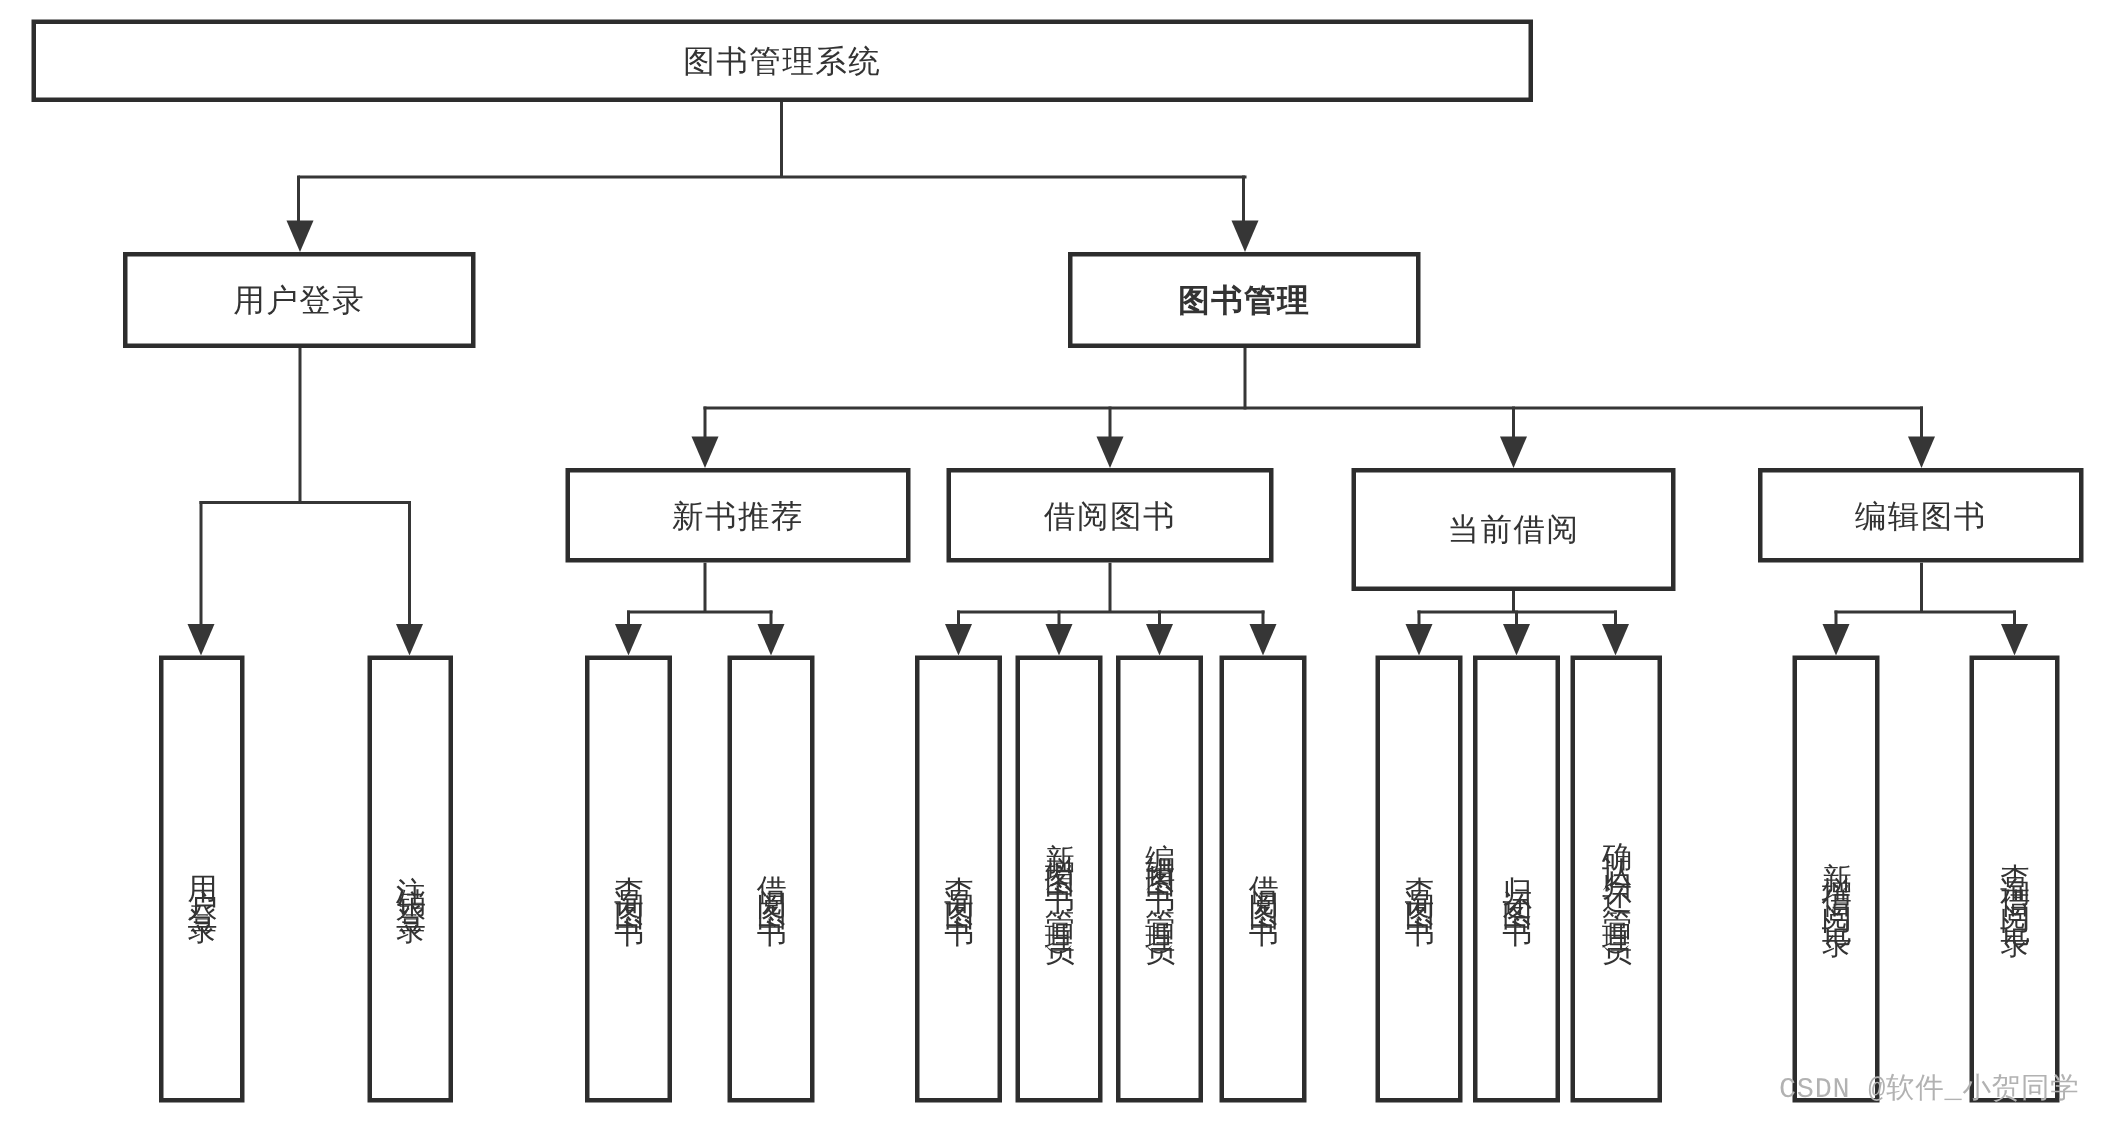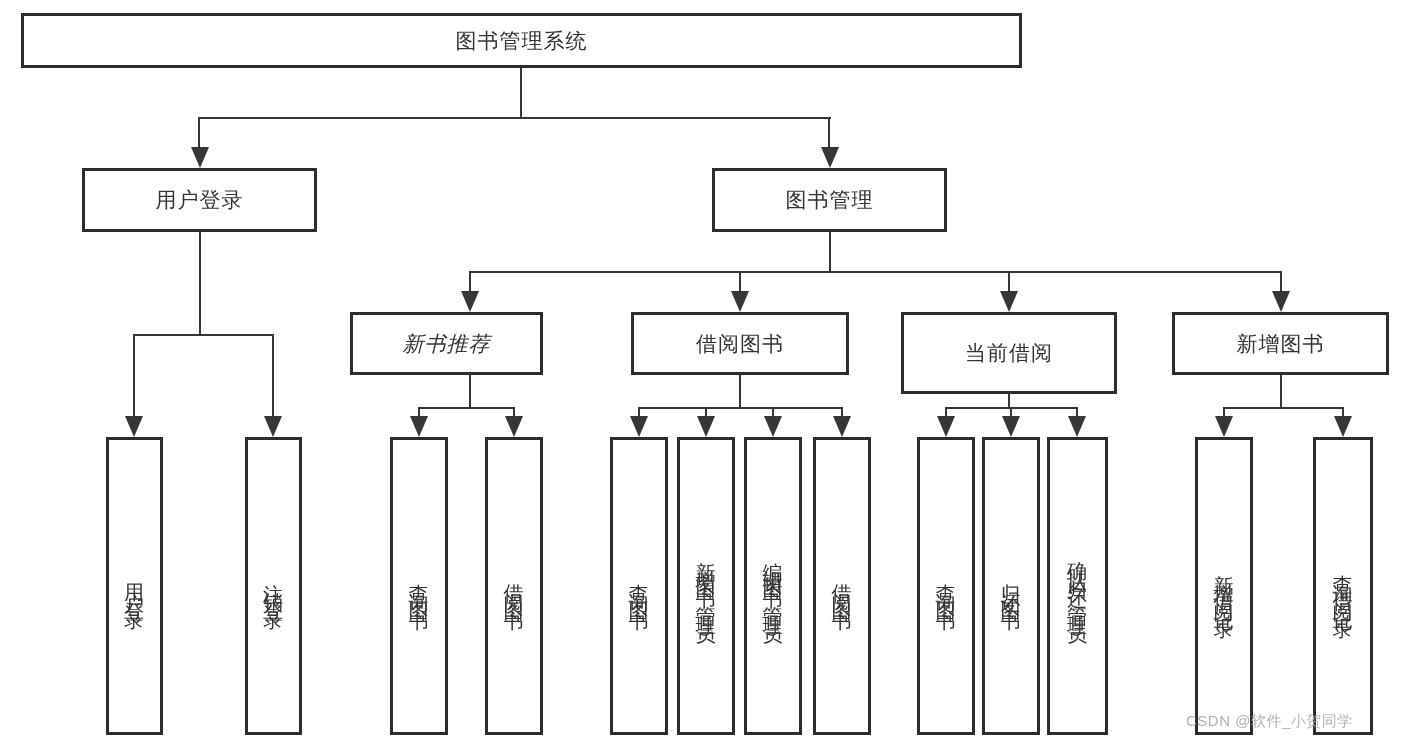--- a/index.html
+++ b/index.html
@@ -44,25 +44,26 @@
   .arrow {
     position: absolute; width: 0; height: 0;
     border-left: 9px solid transparent;
     border-right: 9px solid transparent;
     border-top: 21px solid var(--line);
     z-index: 1;
   }
   .watermark {
     position: absolute;
     left: 1186px; top: 712px;
-    font-size: 15px;
+    font-size: 19px;
     color: var(--watermark);
     letter-spacing: 0.5px;
     z-index: 5;
     white-space: nowrap;
+    font-family: Liberation Mono, monospace;
   }
 </style>
 </head>
 <body>
 
 <div class="canvas">
 
   <div class="vline" style="left:520px;top:66px;height:52px;"></div>
   <div class="hline" style="left:199px;top:117px;width:632px;"></div>
   <div class="vline" style="left:198px;top:117px;height:33px;"></div>
@@ -122,35 +123,35 @@
   <div class="arrow" style="left:1215px;top:416px;"></div>
   <div class="arrow" style="left:1334px;top:416px;"></div>
 
   <div class="box hbox" style="left:21px;top:13px;width:1001px;height:55px;">
     <span>图书管理系统</span>
   </div>
 
   <div class="box hbox" style="left:82px;top:168px;width:235px;height:64px;">
     <span>用户登录</span>
   </div>
-  <div class="box hbox" style="left:712px;top:168px;width:235px;height:64px;">
+  <div class="box hbox" style="left:712px;top:168px;width:235px;height:64px;font-weight:bold;">
     <span>图书管理</span>
   </div>
 
-  <div class="box hbox" style="left:350px;top:312px;width:193px;height:63px;font-style:italic;">
+  <div class="box hbox" style="left:377px;top:312px;width:230px;height:63px;">
     <span>新书推荐</span>
   </div>
   <div class="box hbox" style="left:631px;top:312px;width:218px;height:63px;">
     <span>借阅图书</span>
   </div>
   <div class="box hbox" style="left:901px;top:312px;width:216px;height:82px;">
     <span>当前借阅</span>
   </div>
   <div class="box hbox" style="left:1172px;top:312px;width:217px;height:63px;">
-    <span>新增图书</span>
+    <span>编辑图书</span>
   </div>
 
   <div class="box vbox" style="left:106px;top:437px;width:57px;height:298px;">
     <span>用户登录</span>
   </div>
   <div class="box vbox" style="left:245px;top:437px;width:57px;height:298px;">
     <span>注销登录</span>
   </div>
 
   <div class="box vbox" style="left:390px;top:437px;width:58px;height:298px;">

